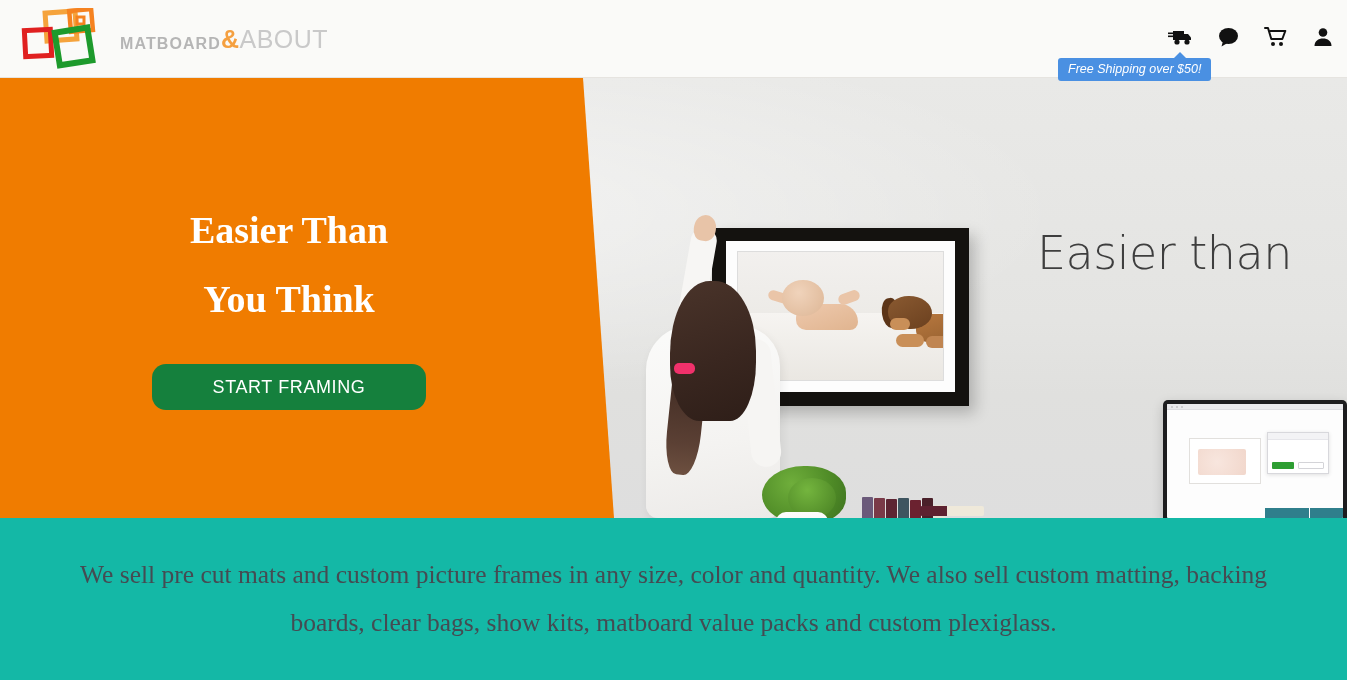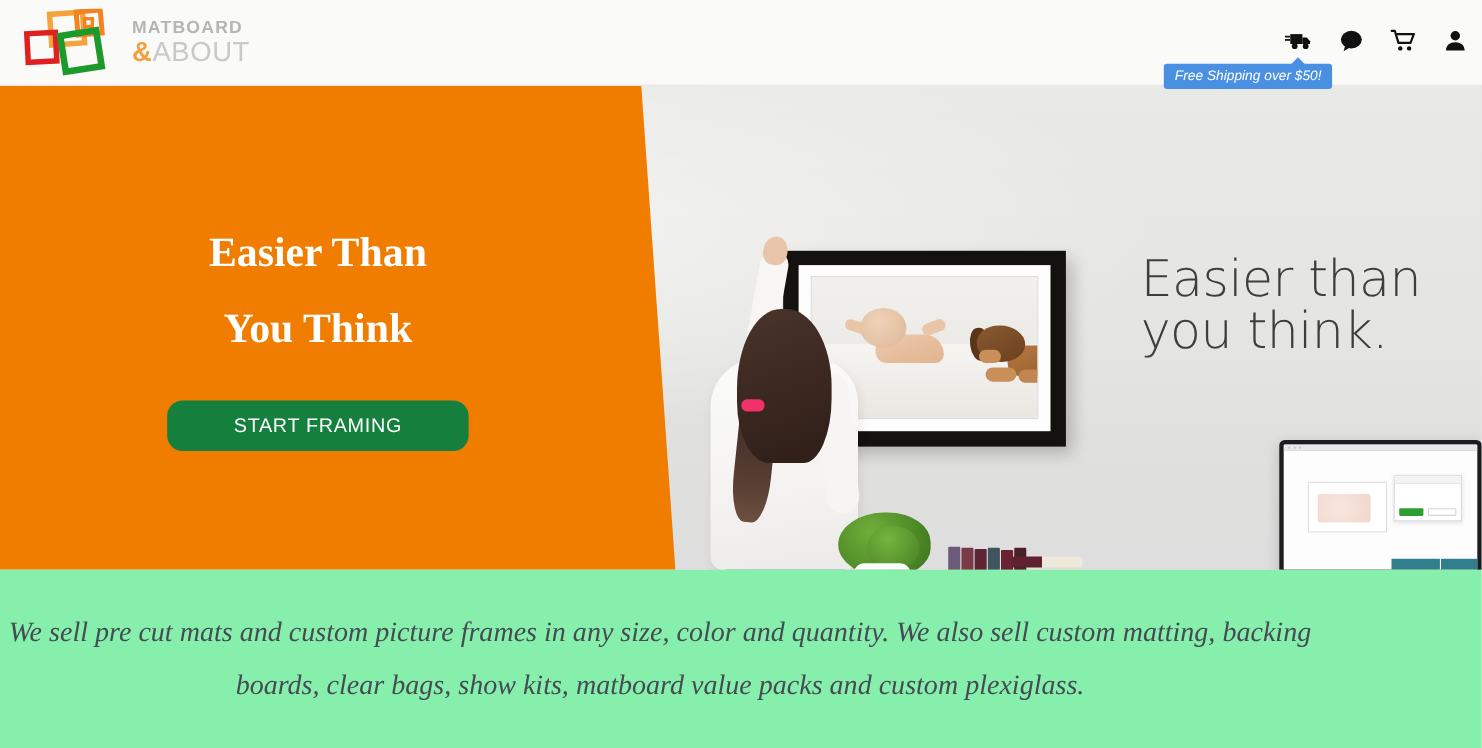--- a/index.html
+++ b/index.html
@@ -16,21 +16,21 @@
     width:1347px; height:78px;
     background:#fafaf8;
     border-bottom:1px solid #e6e4e0;
     z-index:40;
   }
   .logo-wrap {
     position:absolute; left:14px; top:8px;
     display:flex; align-items:center; gap:8px;
   }
   .logo-mark { width:98px; height:62px; display:block; }
-  .logo-text { display:flex; flex-direction:column; line-height:1; }
+  .logo-text { display:flex; flex-direction:row; line-height:1;align-items:flex-end; }
   .logo-line1 {
     font-size:16px; font-weight:bold; letter-spacing:1.1px;
     color:#b5b5b5;
   }
   .logo-line2 {
     font-size:25px; letter-spacing:.5px; margin-top:1px;
     color:#c9c9c9; font-weight:300;
   }
   .logo-amp { color:#f5a040; font-weight:bold; }
 
@@ -289,22 +289,22 @@
     background:#15803d; border:none; border-radius:14px;
     color:#fff; font-size:18px; letter-spacing:.6px;
     font-family:"Liberation Sans", sans-serif;
     cursor:pointer;
   }
 
   
   .intro {
     position:absolute; top:518px; left:0;
     width:1347px; height:162px;
-    background:#86efac;
-    display:flex; align-items:center; justify-content:flex-start;font-style:italic;
+    background:#14b8a6;
+    display:flex; align-items:center; justify-content:center;
   }
   .intro p {
     width:1200px; text-align:center;
     font-family:"Liberation Serif", serif;
     font-size:25.5px; line-height:1.9; color:#454b52;
   }
 </style>
 </head>
 <body>
 
@@ -431,21 +431,20 @@
           </div>
           <div class="mon-teal"></div>
           <div class="mon-teal2"></div>
         </div>
       </div>
 
     </div>
 
     <div class="wall-title">
       <div>Easier than</div>
-      <div>you think.</div>
     </div>
   </div>
 
   <div class="orange-panel">
     <div class="hero-title">
       <div>Easier Than</div>
       <div>You Think</div>
     </div>
     <button class="cta">START FRAMING</button>
   </div>

